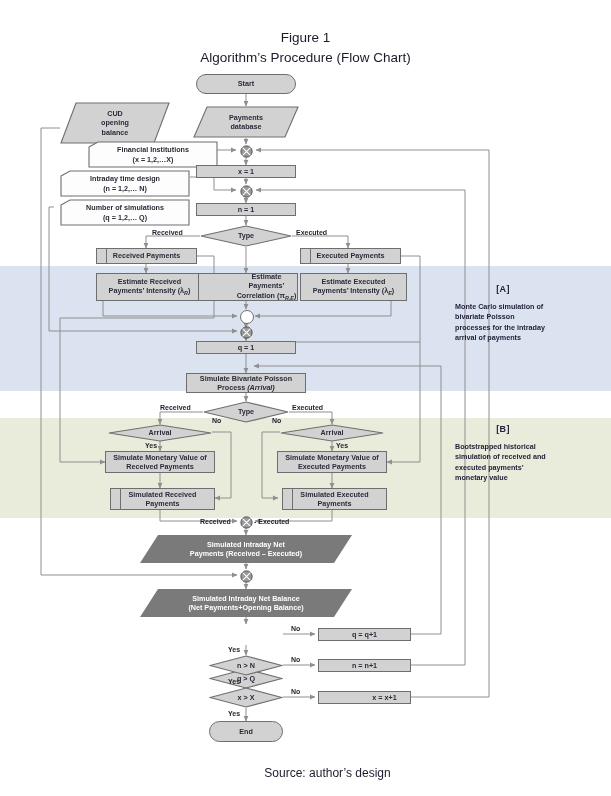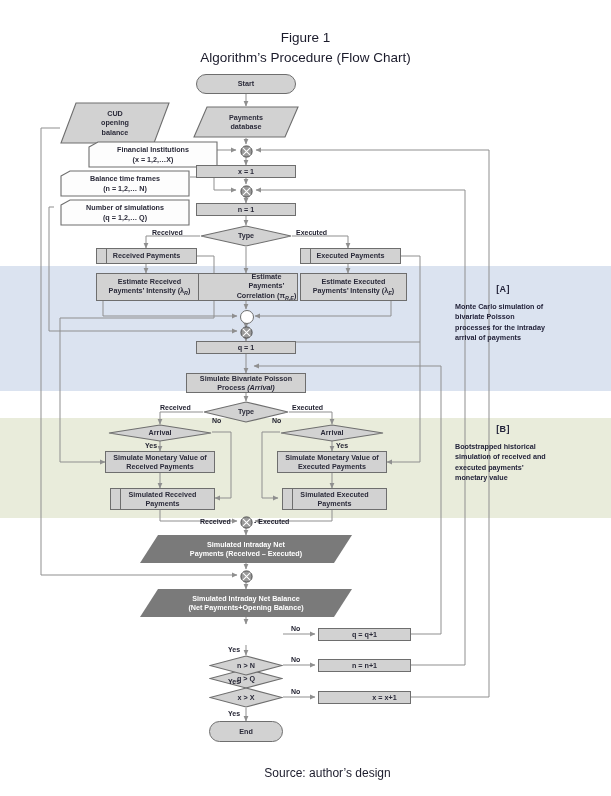--- a/index.html
+++ b/index.html
@@ -200,21 +200,21 @@
       <span>Financial Institutions</span><br>
       <span>(x = 1,2,…X)</span>
     </span>
   </div>
 
   <div class="flag" style="left:60px;top:170px;width:130px;height:27px;">
     <svg class="fshape" viewBox="0 0 130 27" preserveAspectRatio="none">
       <polygon points="1,6 10,1 129,1 129,26 1,26" fill="#fdfdfd" stroke="#6e6e6e" stroke-width="1.1"></polygon>
     </svg>
     <span class="ftxt">
-      <span>Balance time frames</span><br>
+      <span>Intraday time design</span><br>
       <span>(n = 1,2,… N)</span>
     </span>
   </div>
 
   <div class="flag" style="left:60px;top:199px;width:130px;height:27px;">
     <svg class="fshape" viewBox="0 0 130 27" preserveAspectRatio="none">
       <polygon points="1,6 10,1 129,1 129,26 1,26" fill="#fdfdfd" stroke="#6e6e6e" stroke-width="1.1"></polygon>
     </svg>
     <span class="ftxt">
       <span>Number of simulations</span><br>

